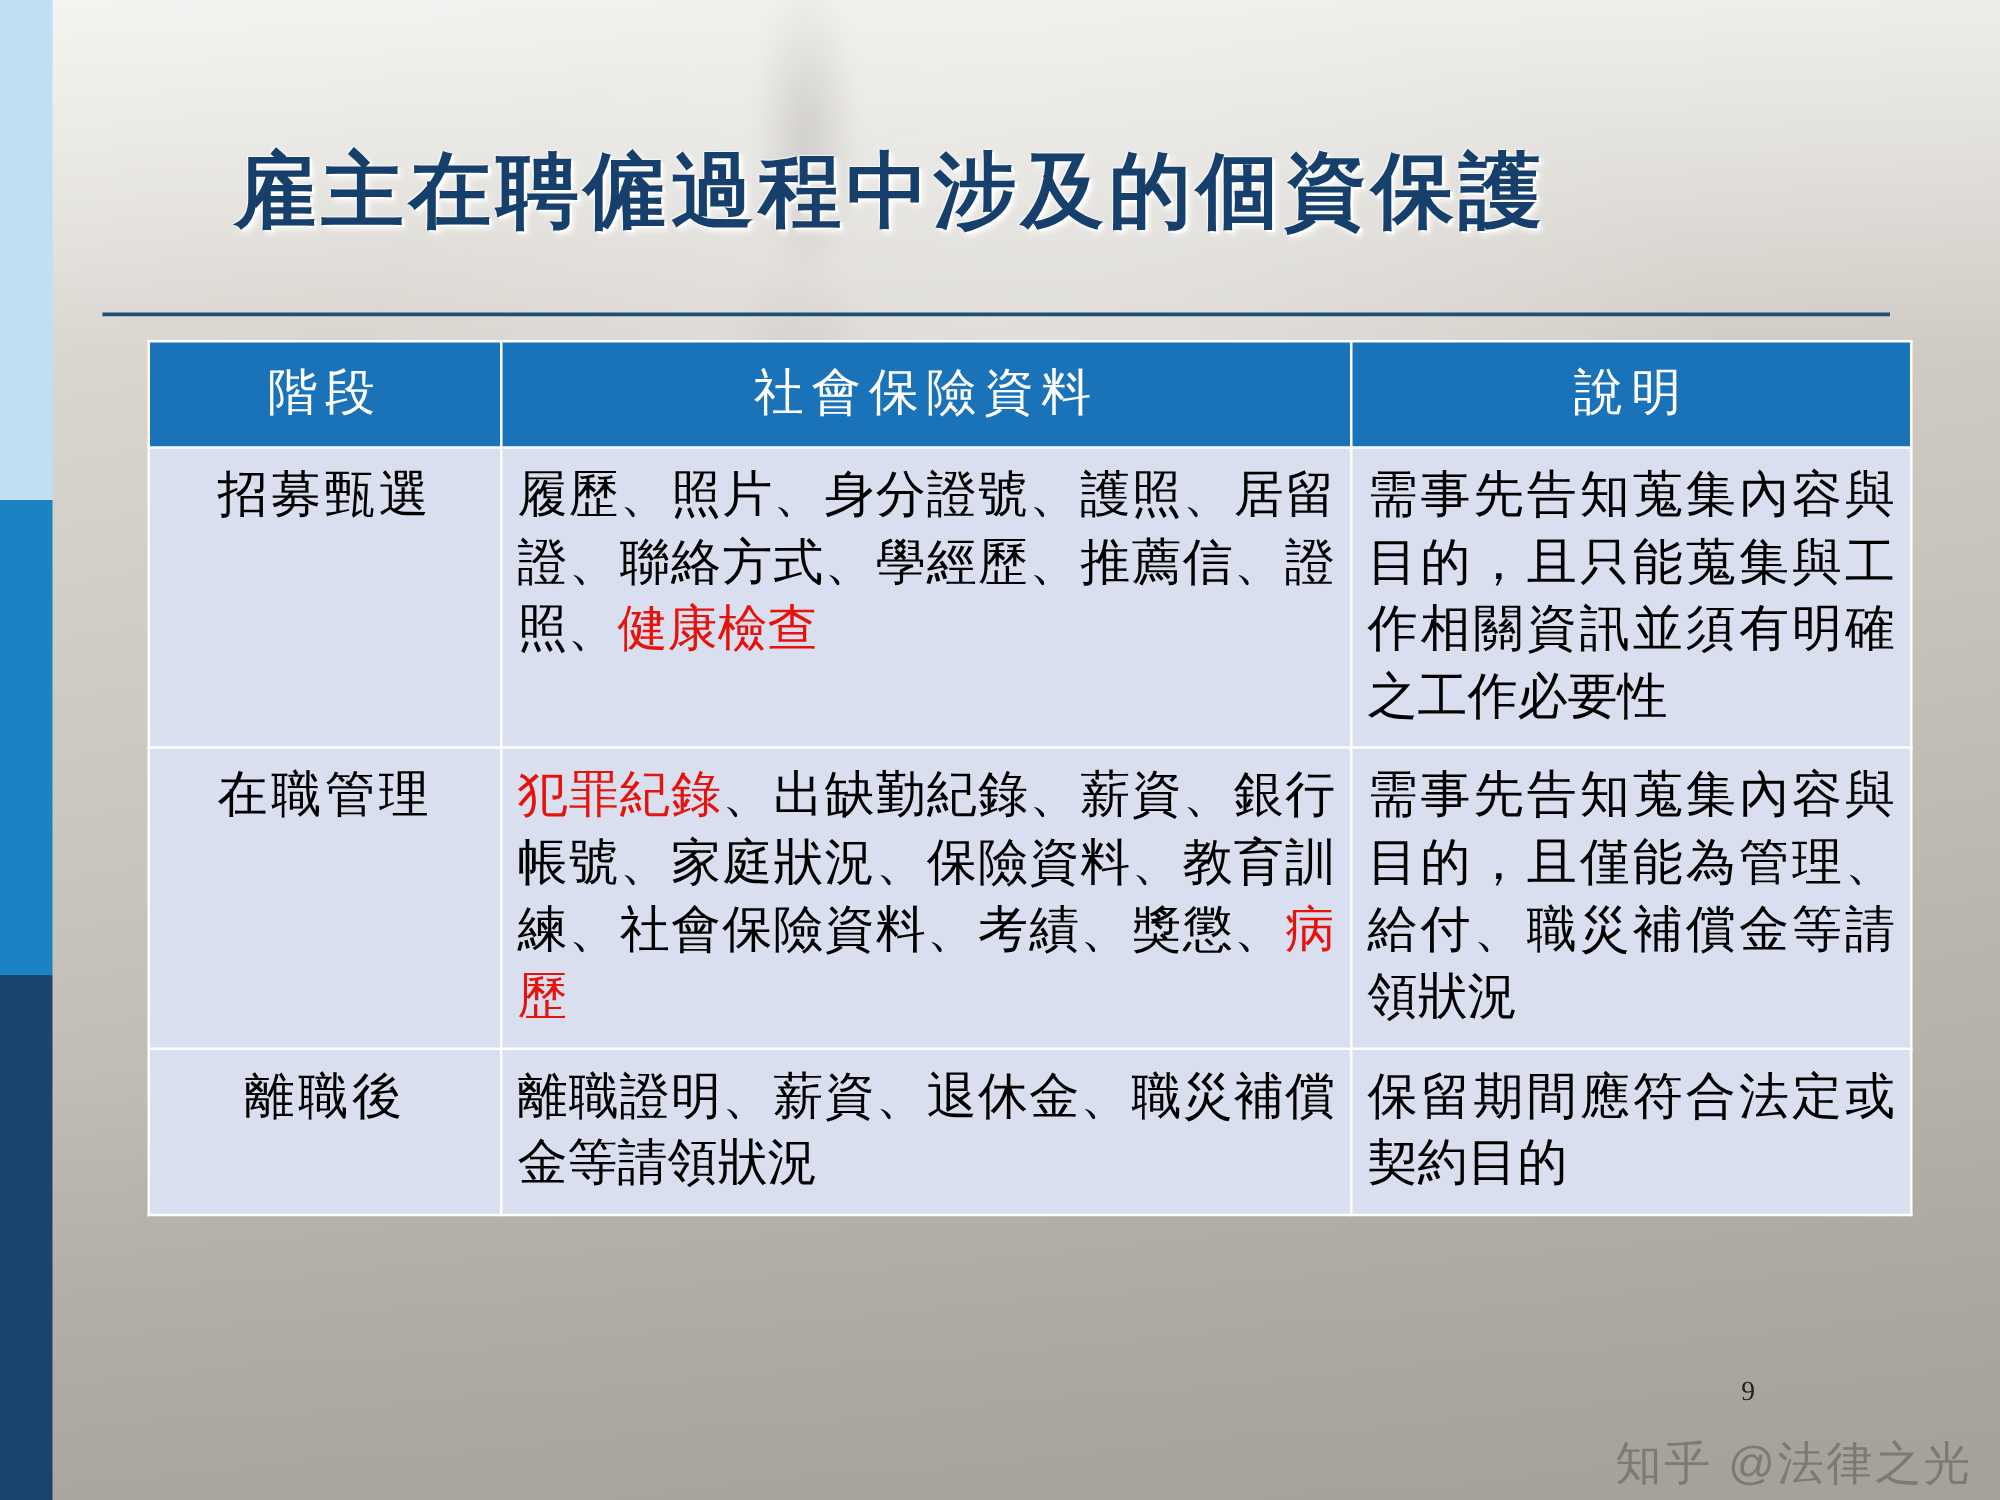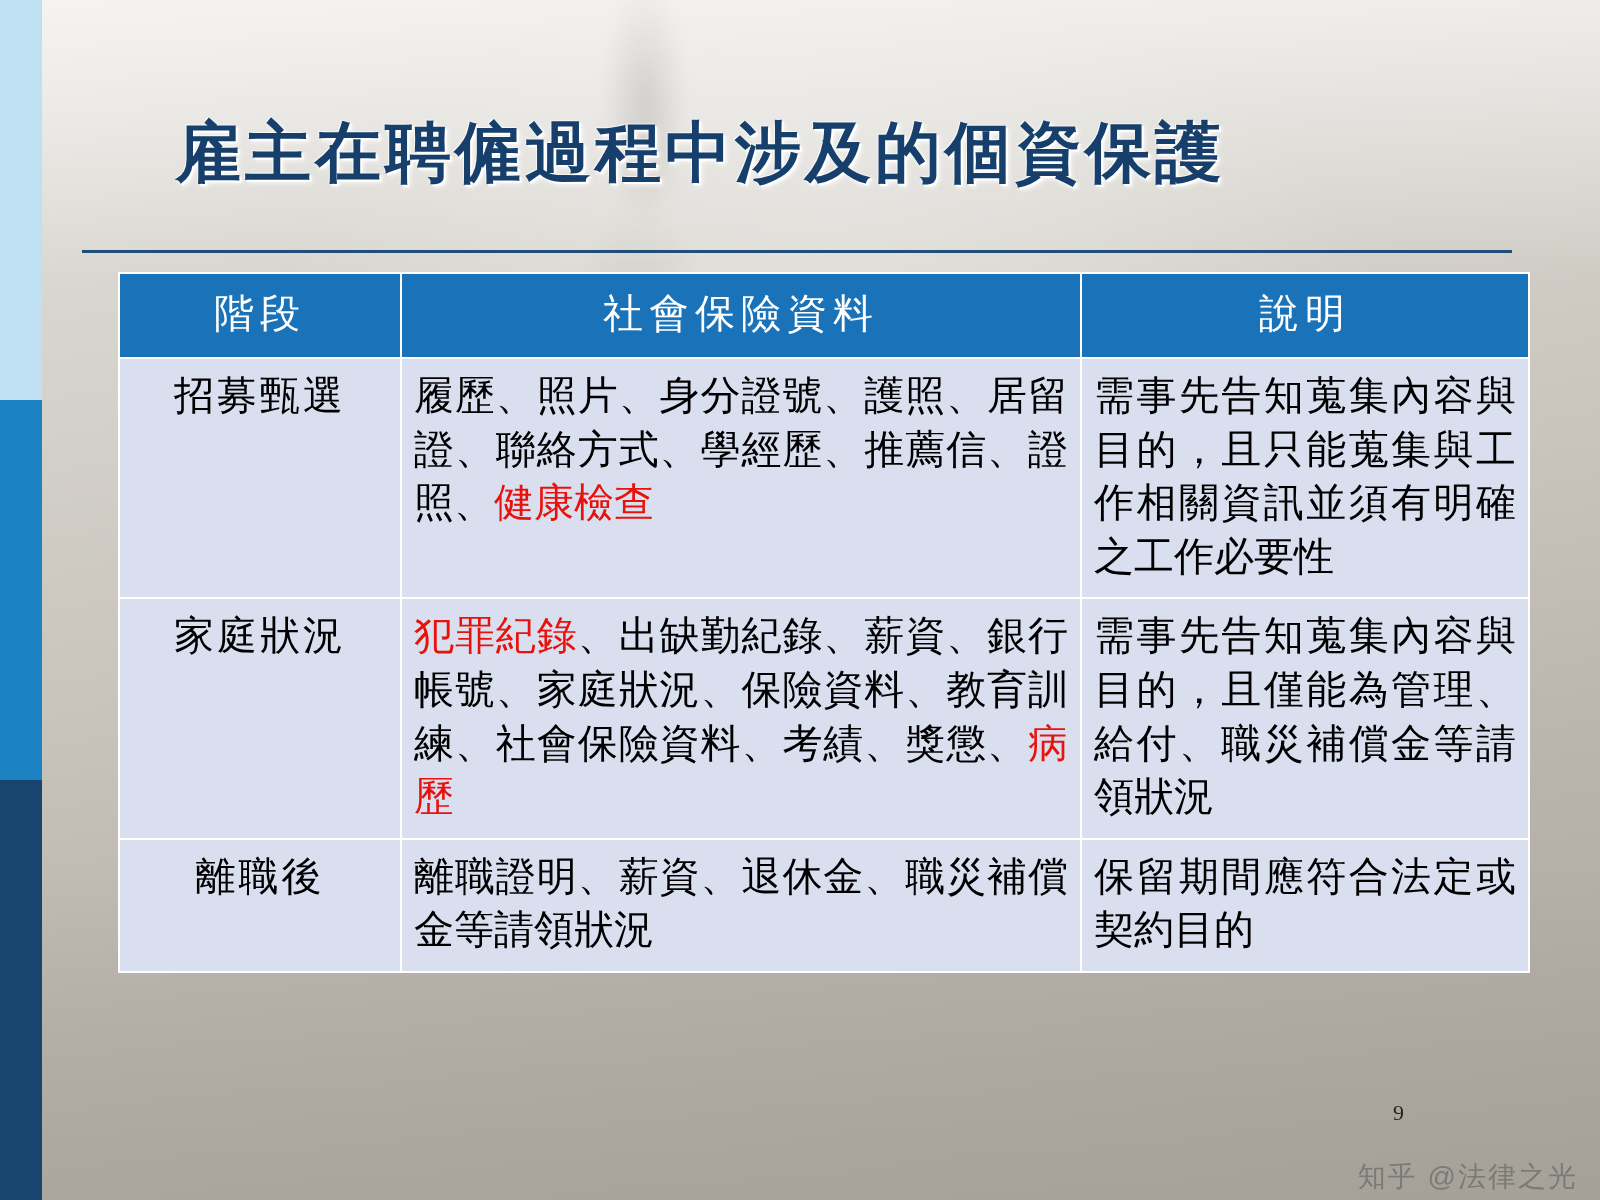--- a/index.html
+++ b/index.html
@@ -54,21 +54,21 @@
     left: 0;
     width: 42px;
   }
   .left-bar-1 { top: 0;    height: 400px; background: #bfdff2; }
   .left-bar-2 { top: 400px; height: 380px; background: #1b82c4; }
   .left-bar-3 { top: 780px; height: 420px; background: #17456e; }
 
   
   .title {
     position: absolute;
-    left: 4px;
+    left: 16px;
     top: 108px;
     width: 1392px;
     text-align: center;
     font-size: 66px;
     font-weight: bold;
     letter-spacing: 4px;
     color: #16406b;
     text-shadow:
        2px 2px 0 #ffffff,
        3px 3px 5px rgba(255,255,255,0.85),
@@ -140,21 +140,21 @@
     right: 196px;
     bottom: 74px;
     font-size: 22px;
     color: #222;
   }
 
   .watermark {
     position: absolute;
     right: 22px;
     bottom: 4px;
-    font-size: 28px;
+    font-size: 37px;
     color: rgba(90,90,90,0.55);
     font-family: "Liberation Sans", sans-serif;
     letter-spacing: 2px;
   }
 </style>
 </head>
 <body>
 
 <div id="slide">
 
@@ -183,21 +183,21 @@
           <th>說明</th>
         </tr>
       </thead>
       <tbody>
         <tr>
           <td class="stage">招募甄選</td>
           <td class="body"><span>履歷、照片、身分證號、護照、居留證、聯絡方式、學經歷、推薦信、證照、</span><span class="hl">健康檢查</span></td>
           <td class="body">需事先告知蒐集內容與目的，且只能蒐集與工作相關資訊並須有明確之工作必要性</td>
         </tr>
         <tr>
-          <td class="stage mid">家庭狀況</td>
+          <td class="stage mid">在職管理</td>
           <td class="body"><span class="hl">犯罪紀錄</span><span>、出缺勤紀錄、薪資、銀行帳號、家庭狀況、保險資料、教育訓練、社會保險資料、考績、獎懲、</span><span class="hl">病歷</span></td>
           <td class="body">需事先告知蒐集內容與目的，且僅能為管理、給付、職災補償金等請領狀況</td>
         </tr>
         <tr>
           <td class="stage">離職後</td>
           <td class="body">離職證明、薪資、退休金、職災補償金等請領狀況</td>
           <td class="body">保留期間應符合法定或契約目的</td>
         </tr>
       </tbody>
     </table>

